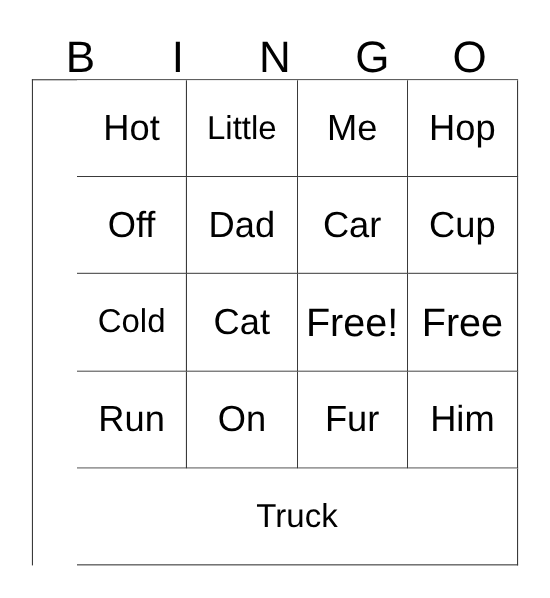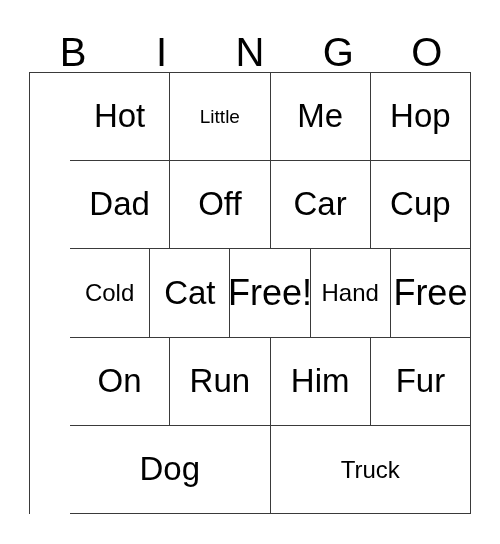--- a/index.html
+++ b/index.html
@@ -85,23 +85,23 @@
   .cell-text {
     display: block;
     font-size: 33px;
     font-weight: 400;
     line-height: 1.05;
     color: #000000;
     white-space: nowrap;
     text-align: center;
   }
   
-  .cell-text.len4 { font-size: 24px; }
+  .cell-text.len4 { font-size: 30px; }
   .cell-text.len5 { font-size: 36px; }
-  .cell-text.len6 { font-size: 19px; }
+  .cell-text.len6 { font-size: 30px; }
 </style>
 </head>
 <body>
 
 <div id="bingo-card">
 
   <div id="bingo-header">
     <div class="header-cell">
       <span class="header-letter">B</span>
     </div>
@@ -131,69 +131,63 @@
       <div class="bingo-cell">
           <span class="cell-text">Me</span>
         </div>
       <div class="bingo-cell">
           <span class="cell-text">Hop</span>
         </div>
     </div>
 
     <div class="bingo-row">
       <div class="bingo-cell">
-          <span class="cell-text">Dad</span>
+          <span class="cell-text">Off</span>
         </div>
       <div class="bingo-cell">
-          <span class="cell-text">Off</span>
+          <span class="cell-text">Dad</span>
         </div>
       <div class="bingo-cell">
           <span class="cell-text">Car</span>
         </div>
       <div class="bingo-cell">
           <span class="cell-text">Cup</span>
         </div>
     </div>
 
     <div class="bingo-row">
       <div class="bingo-cell">
           <span class="cell-text len4">Cold</span>
         </div>
       <div class="bingo-cell">
           <span class="cell-text">Cat</span>
         </div>
       <div class="bingo-cell">
           <span class="cell-text len5">Free!</span>
         </div>
       <div class="bingo-cell">
-          <span class="cell-text len4">Hand</span>
-        </div>
-      <div class="bingo-cell">
           <span class="cell-text len5">Free</span>
         </div>
     </div>
 
     <div class="bingo-row">
       <div class="bingo-cell">
+          <span class="cell-text">Run</span>
+        </div>
+      <div class="bingo-cell">
           <span class="cell-text">On</span>
         </div>
       <div class="bingo-cell">
-          <span class="cell-text">Run</span>
+          <span class="cell-text">Fur</span>
         </div>
       <div class="bingo-cell">
           <span class="cell-text">Him</span>
         </div>
-      <div class="bingo-cell">
-          <span class="cell-text">Fur</span>
-        </div>
     </div>
 
     <div class="bingo-row">
-      <div class="bingo-cell">
-          <span class="cell-text">Dog</span>
-        </div>
       <div class="bingo-cell">
           <span class="cell-text len4">Truck</span>
         </div>
     </div>
 
   </div>
 </div>
 
 </body></html>

